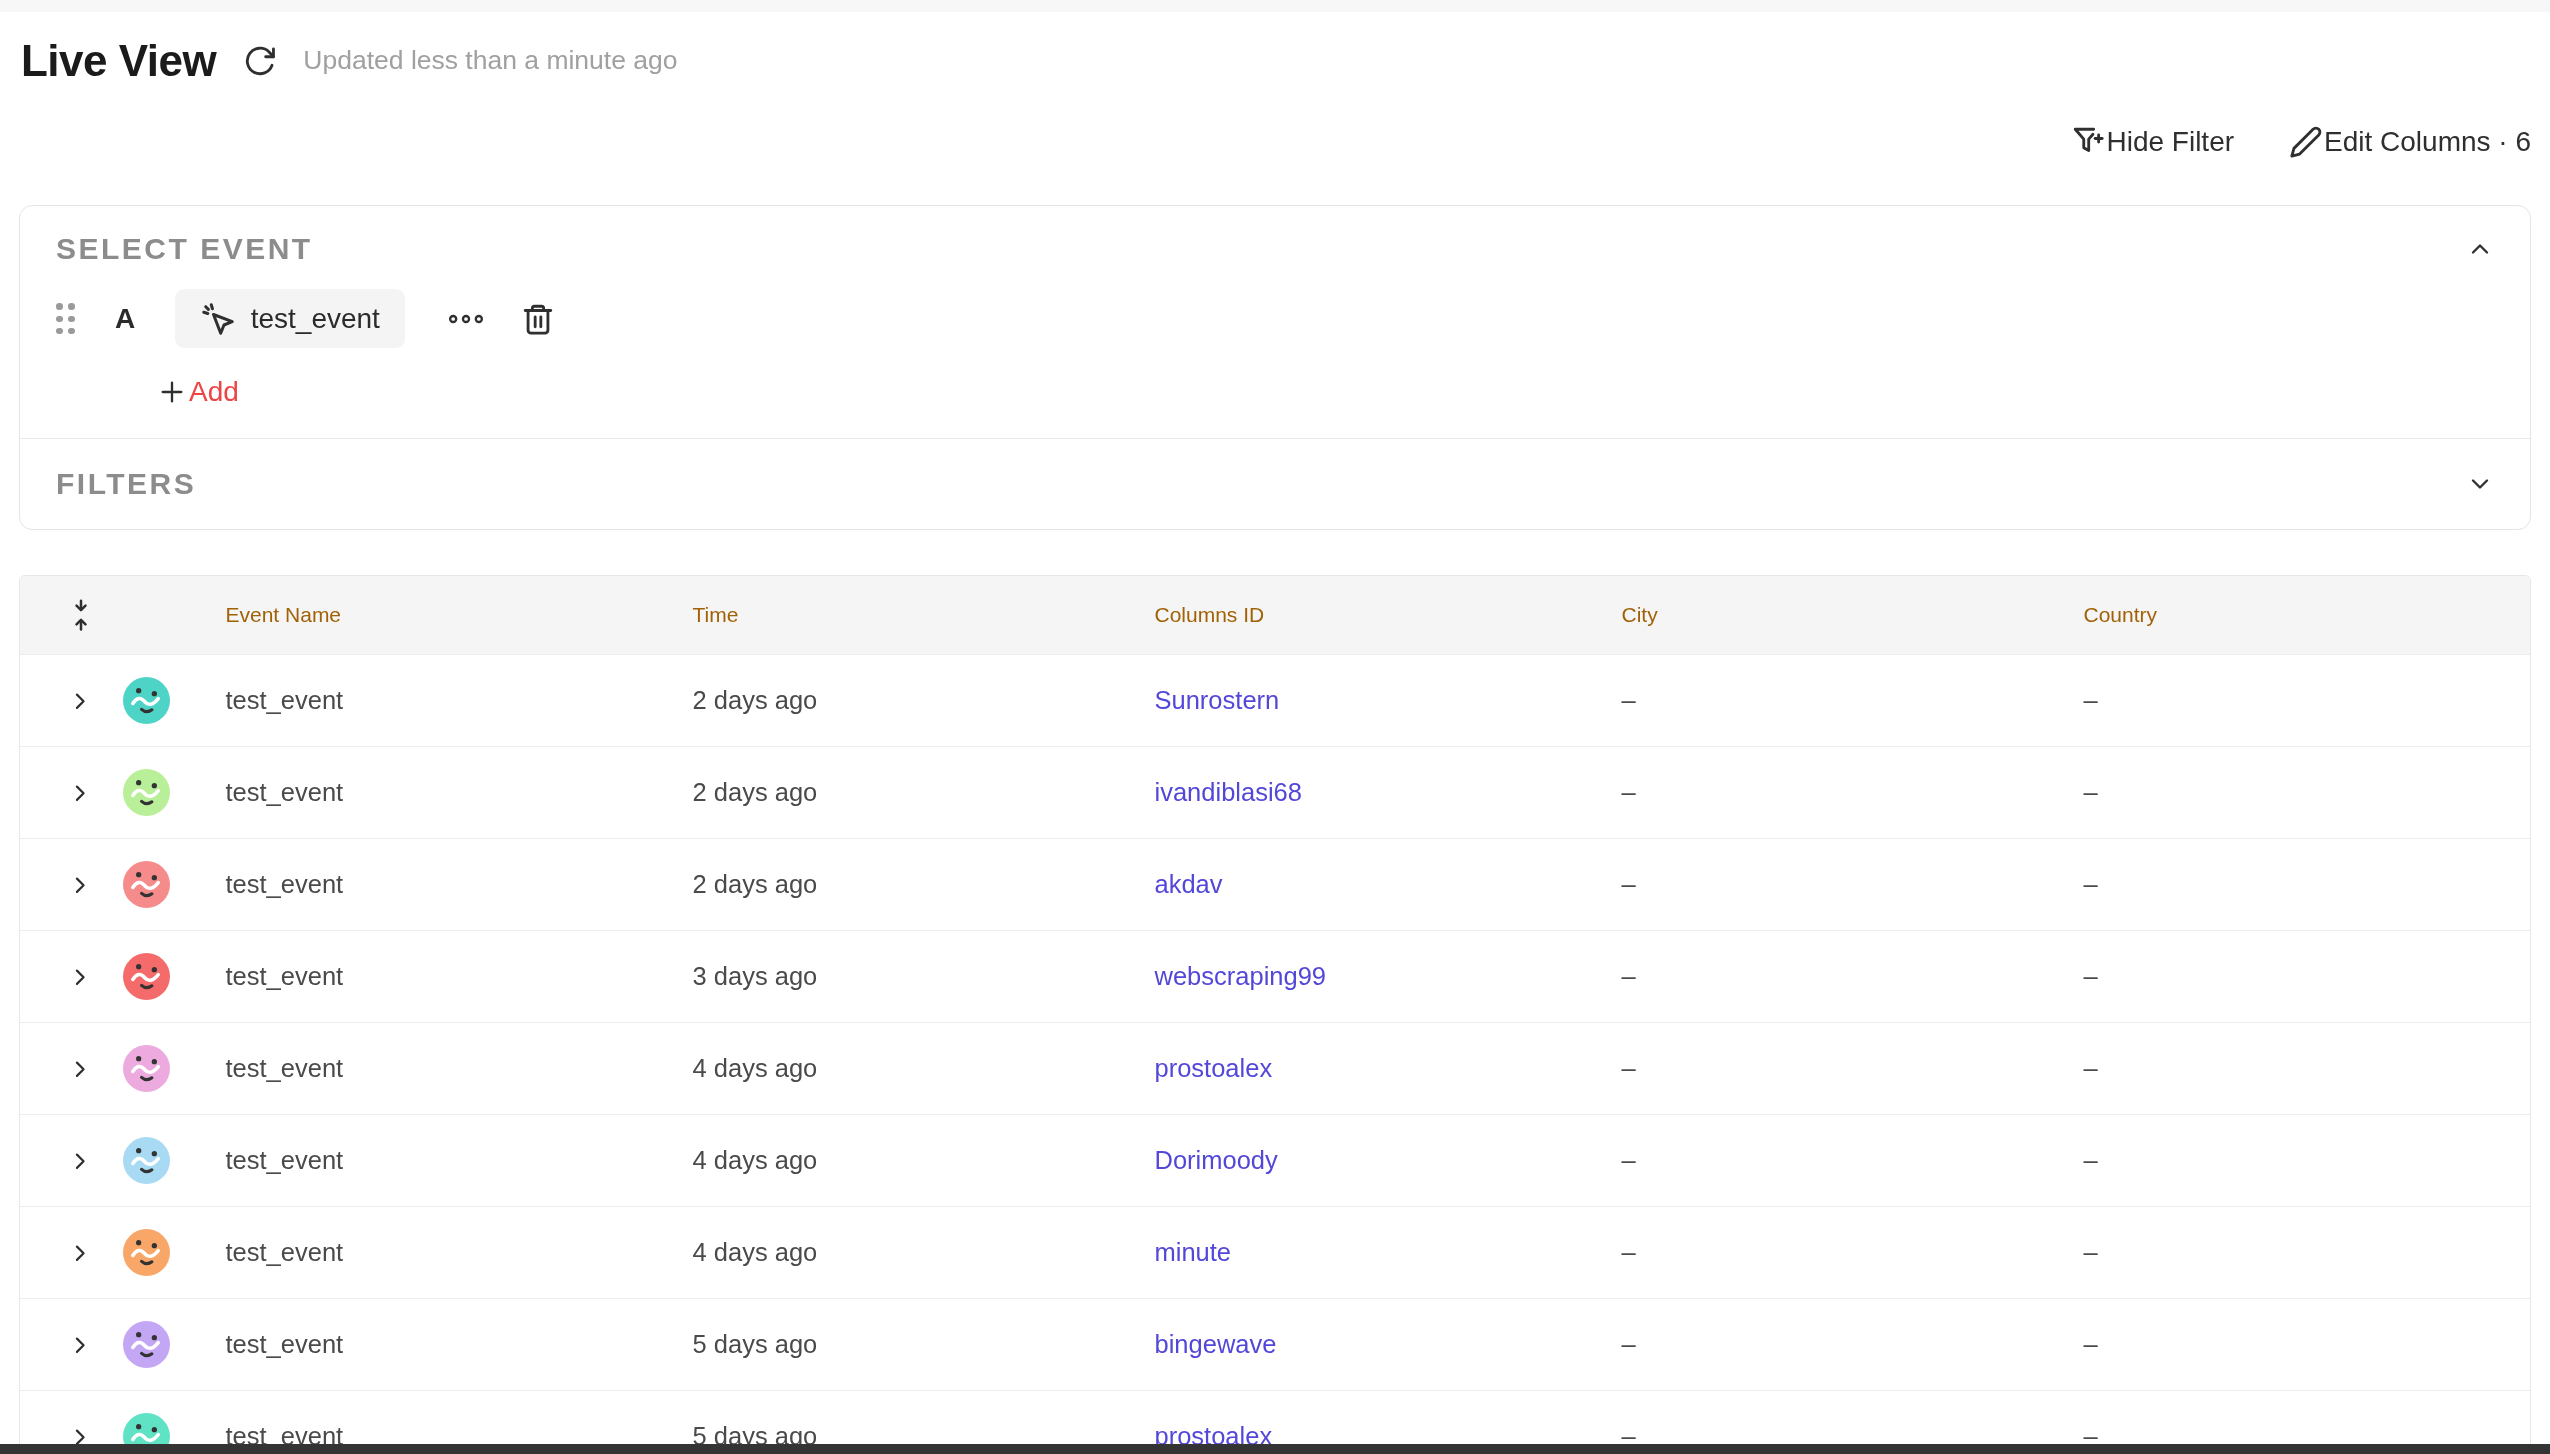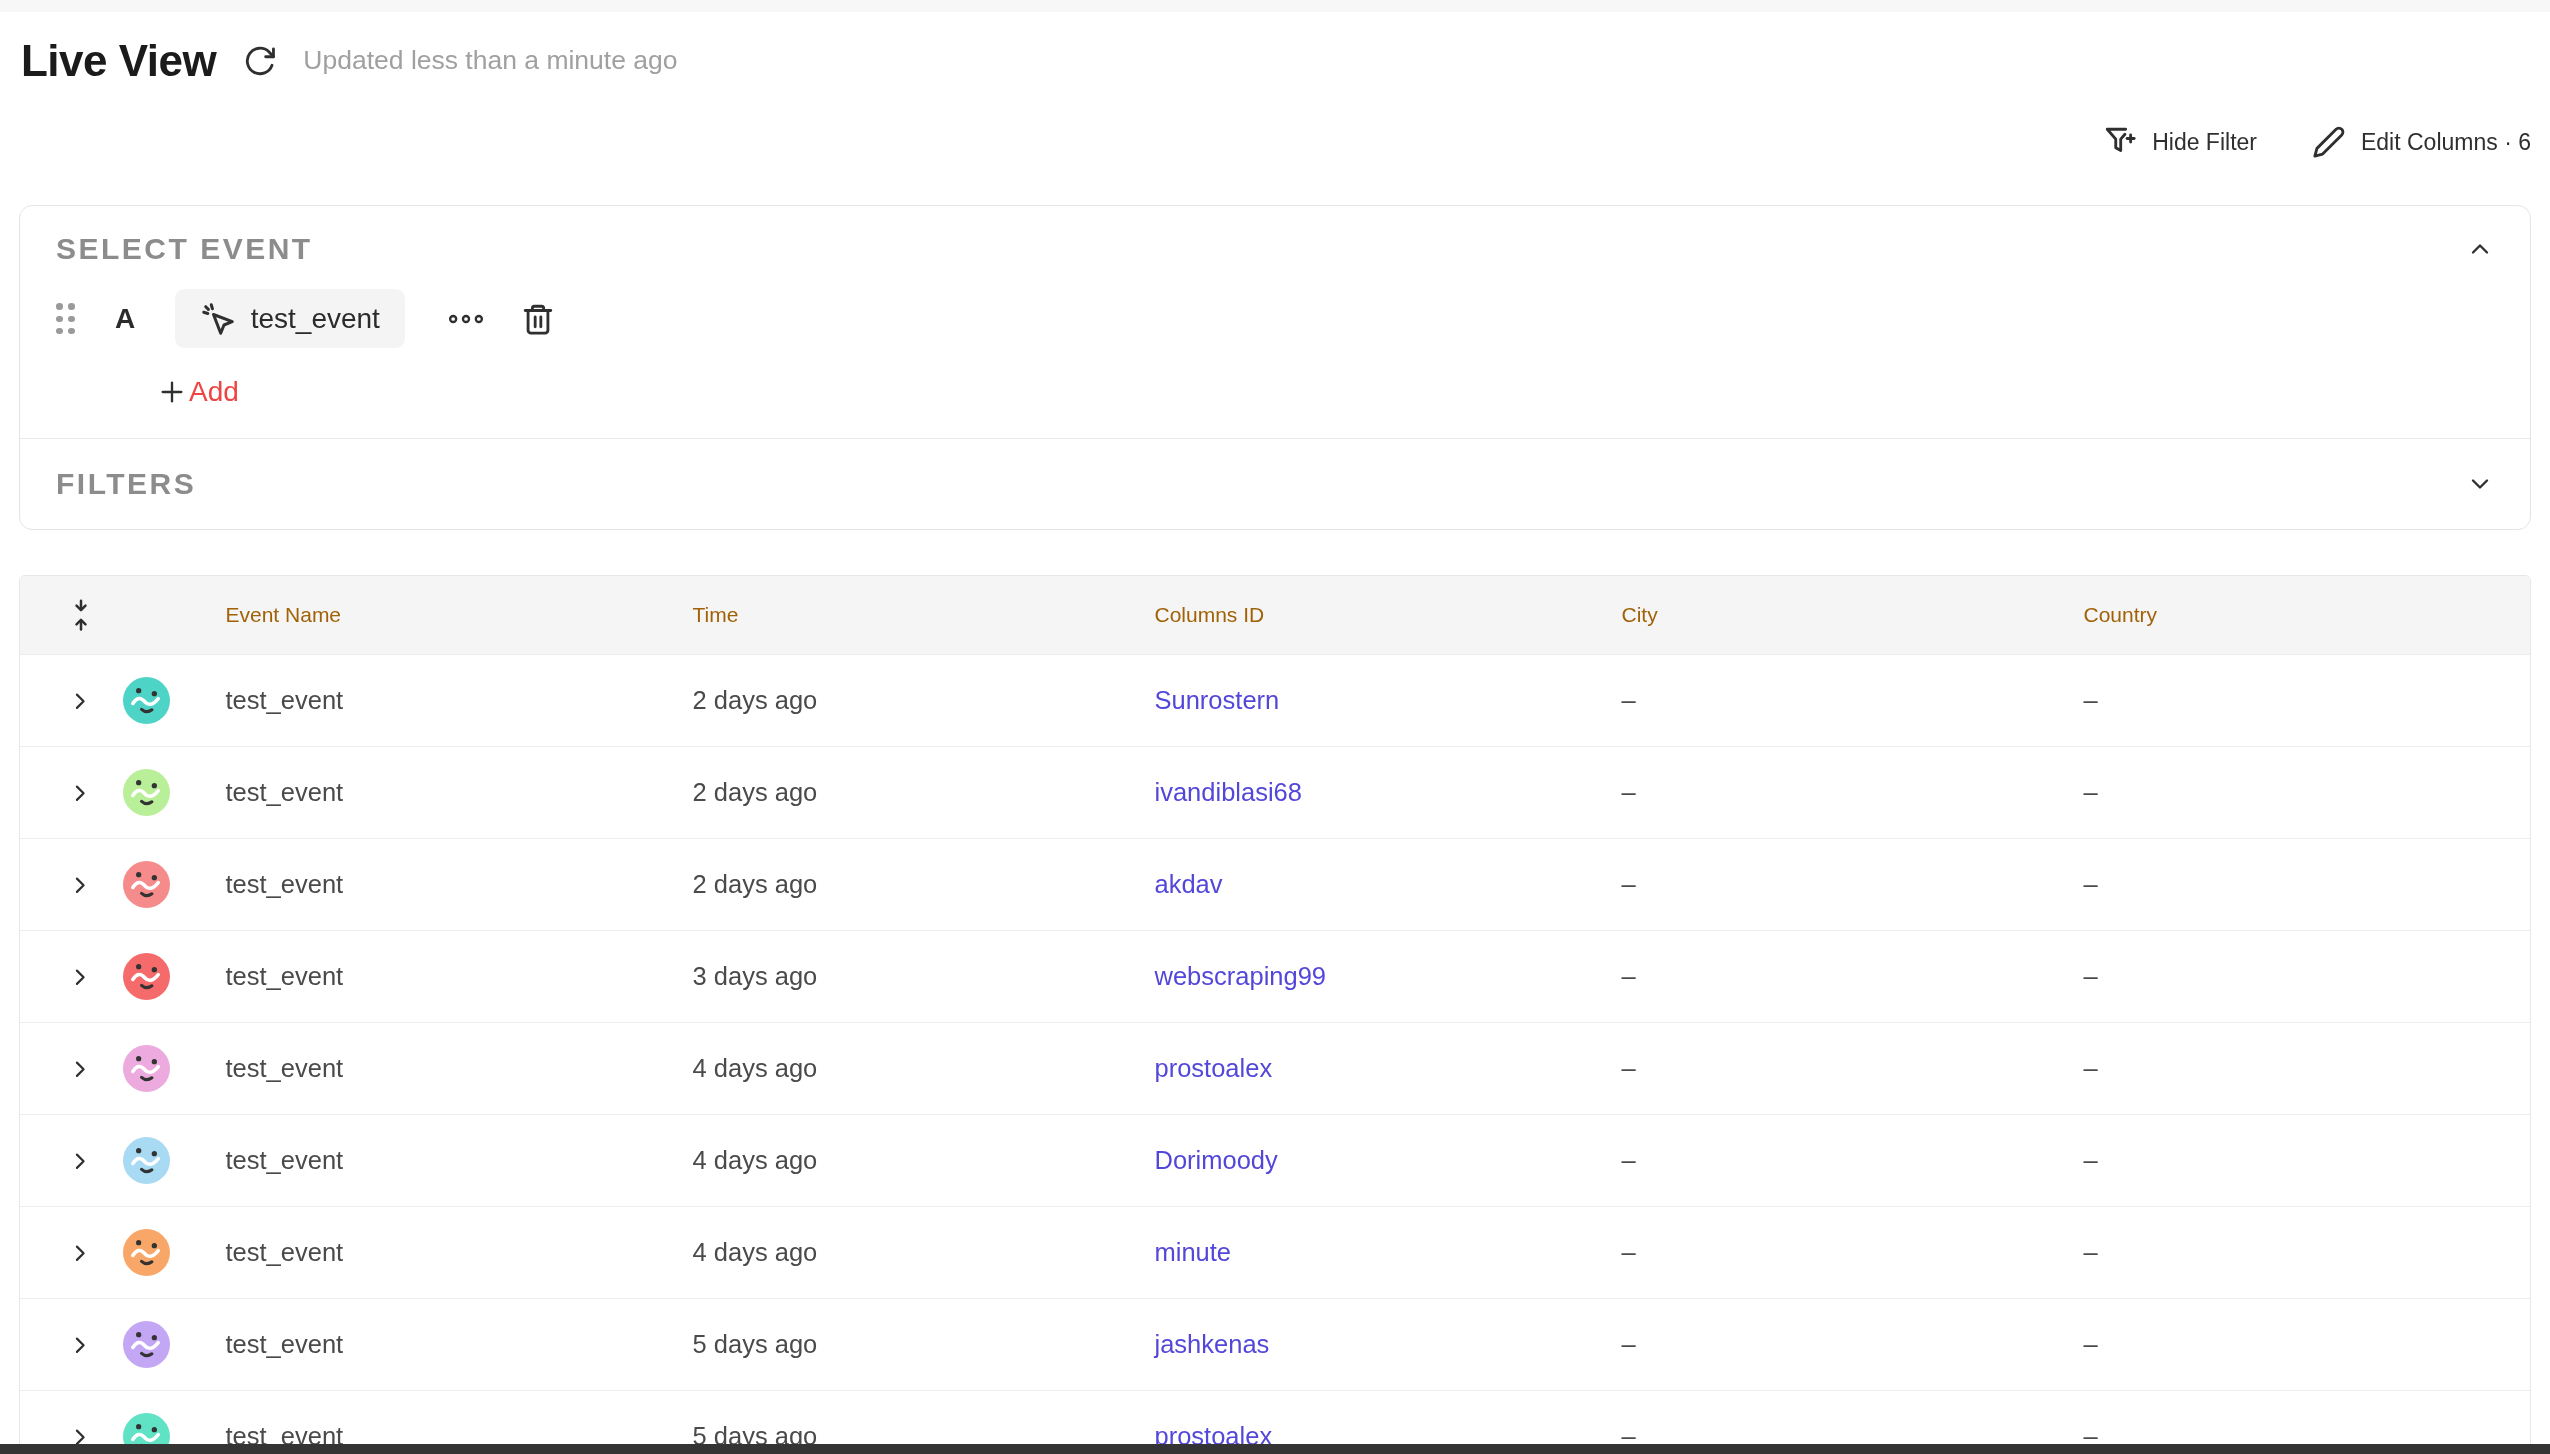--- a/index.html
+++ b/index.html
@@ -11,21 +11,21 @@
   .page { padding:0 19px; }
 
   
   .page-header { display:flex; align-items:center; gap:24.6px; padding:23px 3.8px 0 1.9px; height:74px; }
   .page-title { font-size:44px; font-weight:700; color:#1b1b1b; letter-spacing:-0.5px; }
   .refresh-btn { width:38px; height:38px; display:flex; align-items:center; justify-content:center; cursor:pointer; }
   .updated { font-size:26.5px; color:#a0a0a0; }
 
   
   .toolbar { display:flex; align-items:center; justify-content:flex-end; gap:55px; height:59px; margin-top:26.5px; }
-  .tool-btn { display:flex; align-items:center; gap:15px; font-size:23px; font-weight:500; color:#2f2f2f; cursor:pointer; }
+  .tool-btn { display:flex; align-items:center; gap:1px; font-size:28px; font-weight:500; color:#2f2f2f; cursor:pointer; }
   .search-box { display:flex; align-items:center; gap:17px; width:276px; height:57px;
                 background:#f3f3f3; border-radius:11.4px; padding:0 19px; }
   .search-box input { border:none; outline:none; background:transparent; font-size:26.5px;
                       font-family:"Liberation Sans", sans-serif; color:#444; width:189px; }
   .search-box input::placeholder { color:#9c9c9c; }
 
   
   .query-card { margin-top:33px; border:0.9px solid #e4e4e4; border-radius:13.2px; background:#fff; }
   .section-label { font-size:30px; font-weight:700; letter-spacing:2.5px; color:#8c8c8c; }
   .select-event { padding:26.5px 36px 30px 36px; }
@@ -366,21 +366,21 @@
         <svg width="47" height="47" viewBox="0 0 48 48">
           <path d="M10 27 Q16 18 22 25 T36 22" stroke="#ffffff" stroke-width="3.6" fill="none" stroke-linecap="round"></path>
           <circle cx="16" cy="14" r="2.7" fill="#333333"></circle>
           <circle cx="32" cy="17" r="2.7" fill="#333333"></circle>
           <path d="M19 33 Q24 37.5 29.5 33.5" stroke="#333333" stroke-width="3.2" fill="none" stroke-linecap="round"></path>
         </svg>
       </span>
     </div>
     <div class="td-text">test_event</div>
     <div class="td-text">5 days ago</div>
-    <div class="td-text"><a class="link">jashkenas</a></div>
+    <div class="td-text"><a class="link">bingewave</a></div>
     <div class="td-text">–</div>
     <div class="td-text">–</div>
   </div>
 
   <div class="tr">
     <div class="td-center">
       <span class="row-chevron">
         <svg class="ic" width="26.5" height="26.5" viewBox="0 0 24 24" stroke-width="2.6">
           <polyline points="9 6 15 12 9 18"></polyline>
         </svg>

